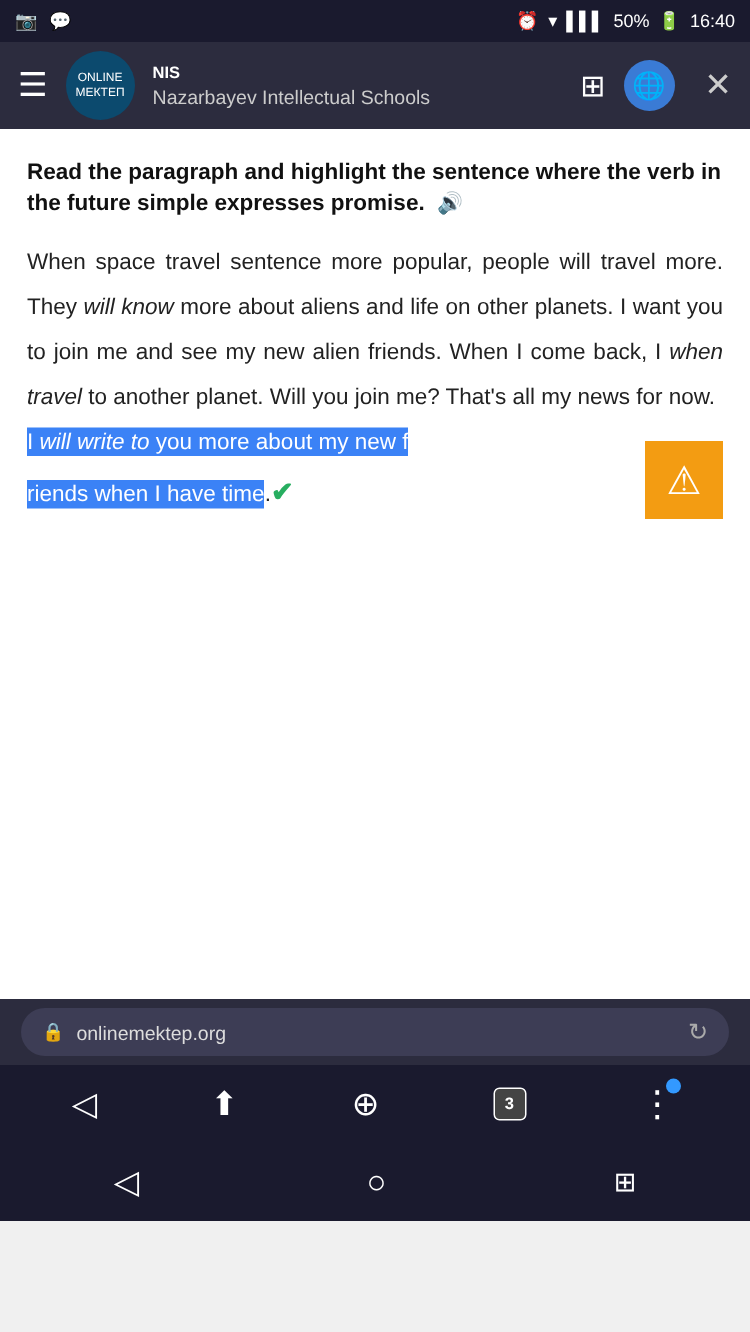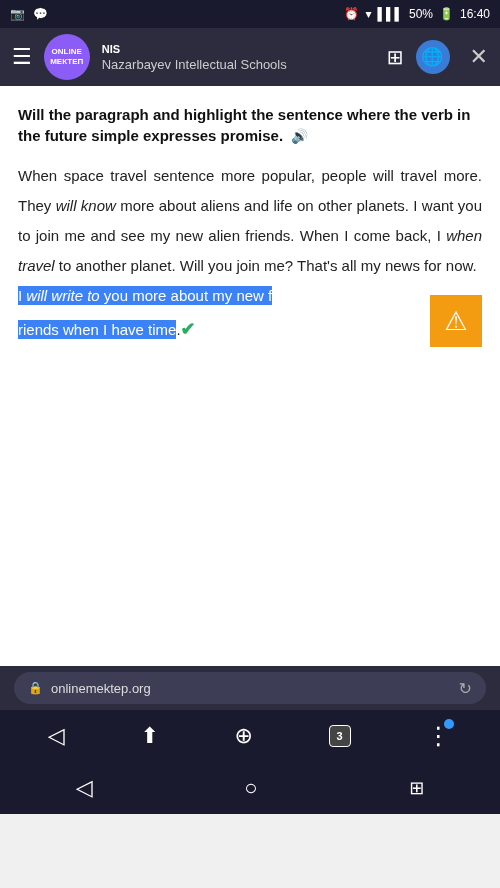--- a/index.html
+++ b/index.html
@@ -47,28 +47,28 @@
     }
     .hamburger-icon {
       color: white;
       font-size: 22px;
       cursor: pointer;
     }
     .logo-circle {
       width: 46px;
       height: 46px;
       border-radius: 50%;
-      background: #8b5cf6;
+      background: #0c4a6e;
       display: flex;
       flex-direction: column;
       align-items: center;
       justify-content: center;
       font-size: 8px;
       color: white;
-      font-weight: bold;
+      font-weight: normal;
       line-height: 1.2;
       text-align: center;
     }
     .nis-text {
       color: white;
       font-size: 11px;
       font-weight: bold;
       line-height: 1.3;
     }
     .nis-sub {
@@ -273,21 +273,21 @@
   <span class="nav-icon">⊞</span>
   <div class="globe-icon-wrapper">
     <span>🌐</span>
   </div>
   <span class="close-btn">✕</span>
 </div>
 
 <div class="main-content">
 
   <div class="instruction">
-    <span>Will the paragraph and highlight the sentence where the verb in the future simple expresses promise.</span>
+    <span>Read the paragraph and highlight the sentence where the verb in the future simple expresses promise.</span>
     <span class="speaker-icon">🔊</span>
   </div>
 
   <div class="paragraph-text content-wrapper">
     <span>When space travel <span>sentence</span> more popular, people will travel more. They <span class="bold-italic">will know</span> more about aliens and life on other planets. I want you to join me and see my new alien friends. When I come back, I <span class="bold-italic">when travel</span> to another planet. Will you join me? That's all my news for now.</span>
     <br>
     <span class="highlighted">I <span class="bold-italic">will write to</span> you more about my new f</span><br>
     <span class="highlighted">riends when I have time</span><span>.</span><span class="checkmark">✔</span>
 
     <div class="warning-btn">

